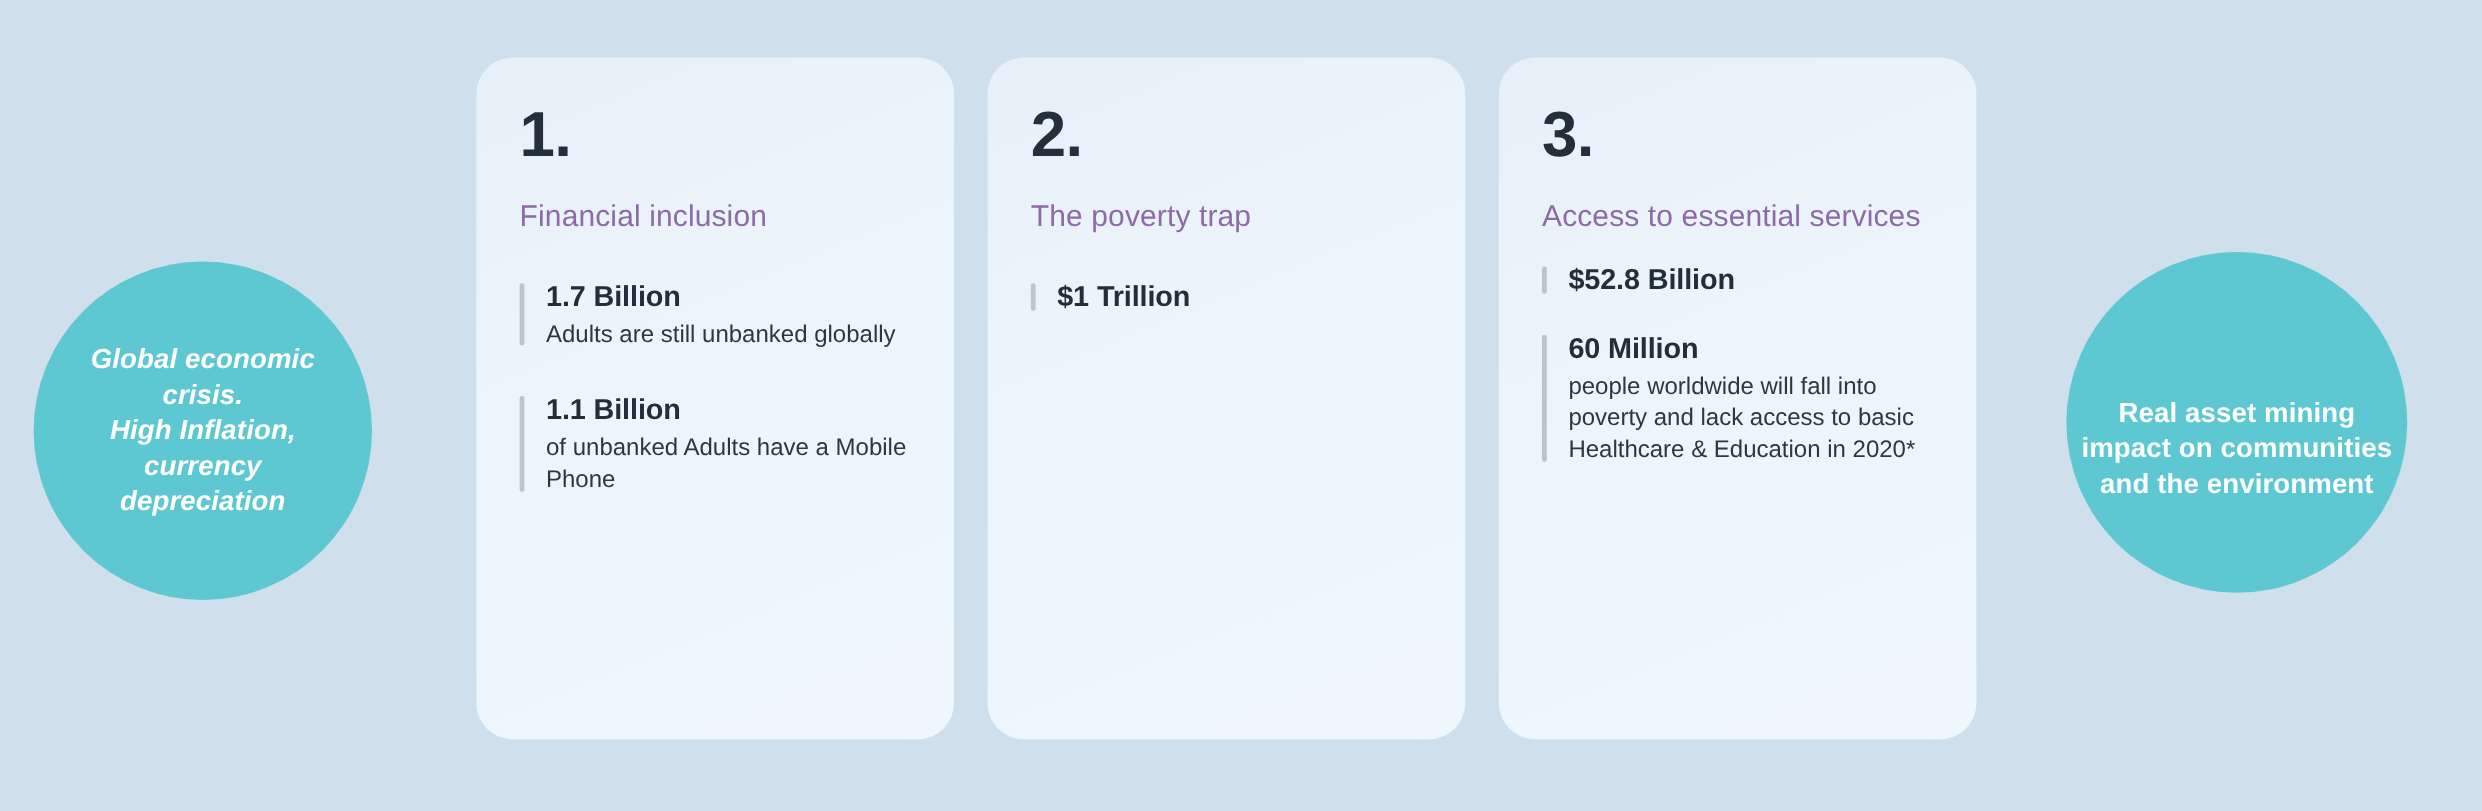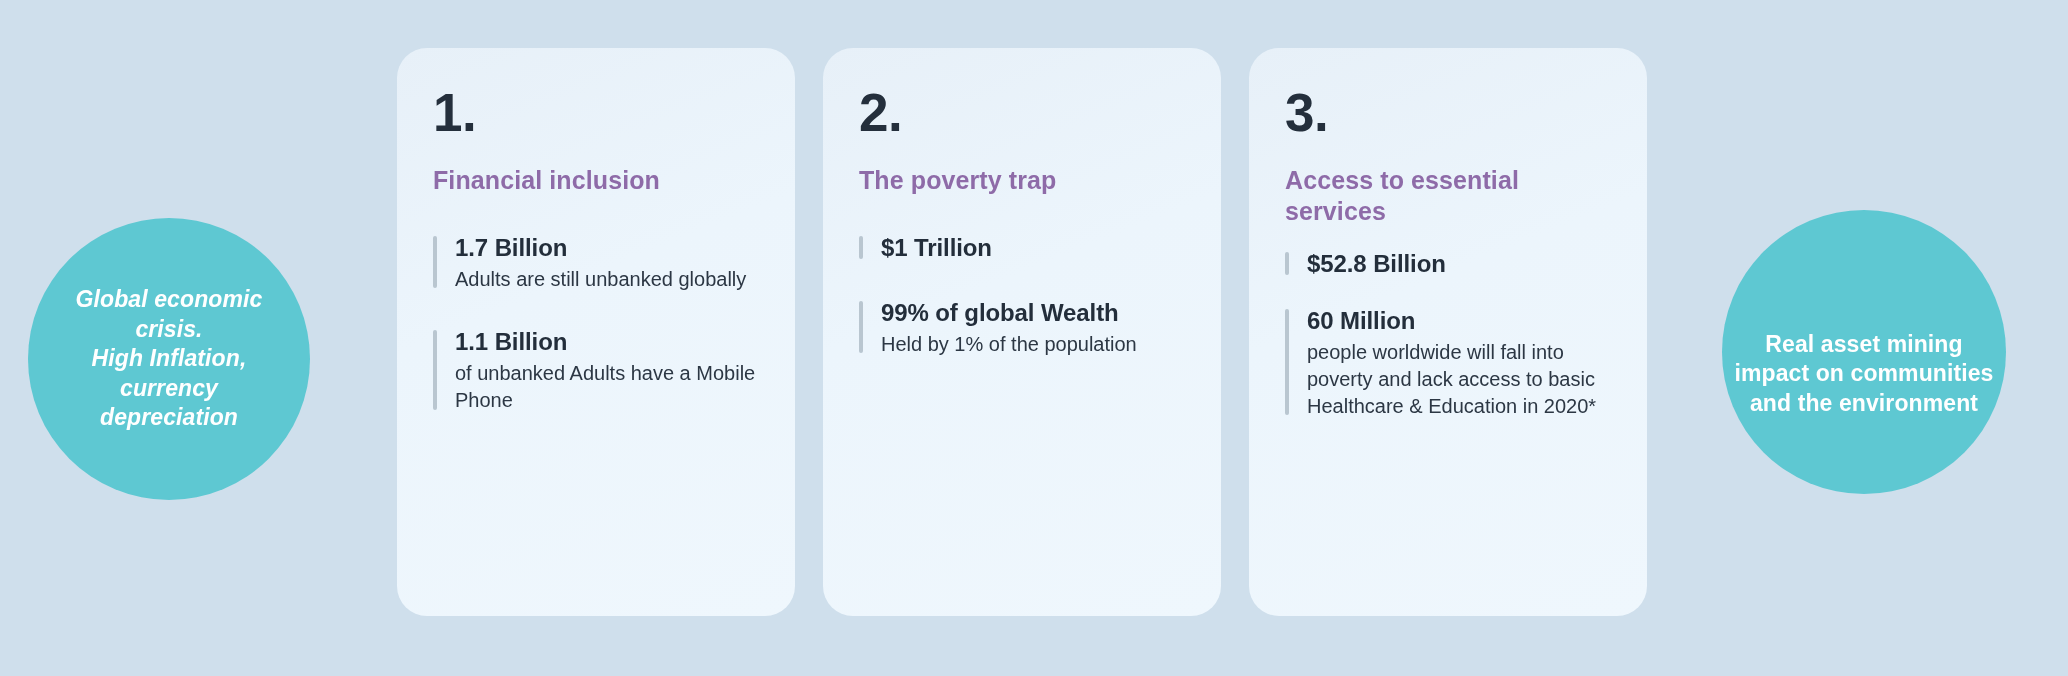--- a/index.html
+++ b/index.html
@@ -55,21 +55,21 @@
     color:#242f3c;
     font-size:53px;
     font-weight:bold;
     line-height:1;
     letter-spacing:-0.5px;
     margin-top:8px;
   }
   .card-heading {
     color:#8e6ba8;
     font-size:25px;
-    font-weight:bold;
+    font-weight:normal;
     line-height:1.22;
     margin-top:26px;
     letter-spacing:0.1px;
   }
 
   .stats { margin-top:36px; }
   .stat-block {
     position:relative;
     padding-left:22px;
     margin-bottom:34px;
@@ -130,25 +130,20 @@
   </div>
 
   <div class="card" id="card-2">
     <div class="card-number">2.</div>
     <div class="card-heading">The poverty trap</div>
     <div class="stats">
       <div class="stat-block">
         <div class="stat-bar"></div>
         <div class="stat-value">$1 Trillion</div>
       </div>
-      <div class="stat-block">
-        <div class="stat-bar"></div>
-        <div class="stat-value">99% of global Wealth</div>
-        <div class="stat-desc">Held by 1% of the population</div>
-      </div>
     </div>
   </div>
 
   <div class="card" id="card-3">
     <div class="card-number">3.</div>
     <div class="card-heading">Access to essential services</div>
     <div class="stats">
       <div class="stat-block">
         <div class="stat-bar"></div>
         <div class="stat-value">$52.8 Billion</div>

